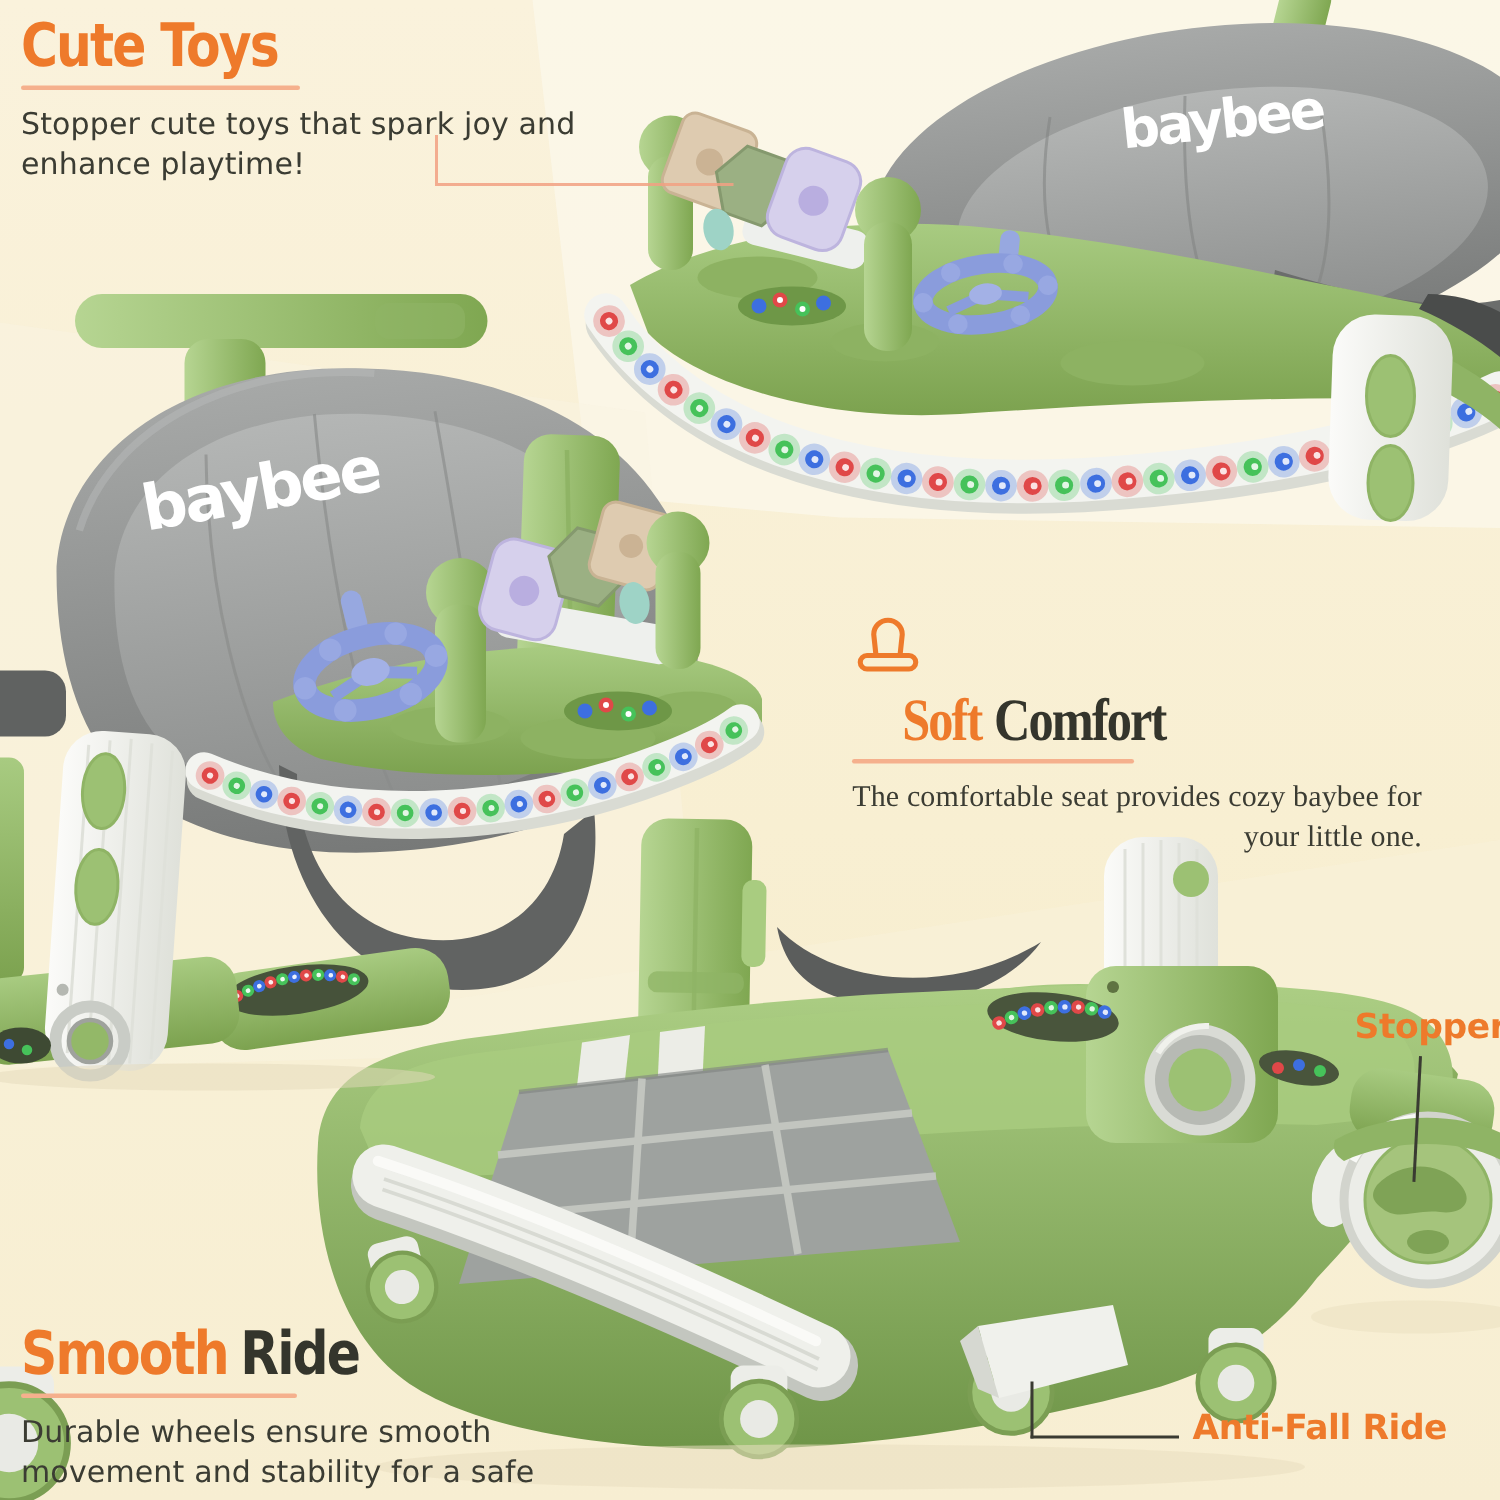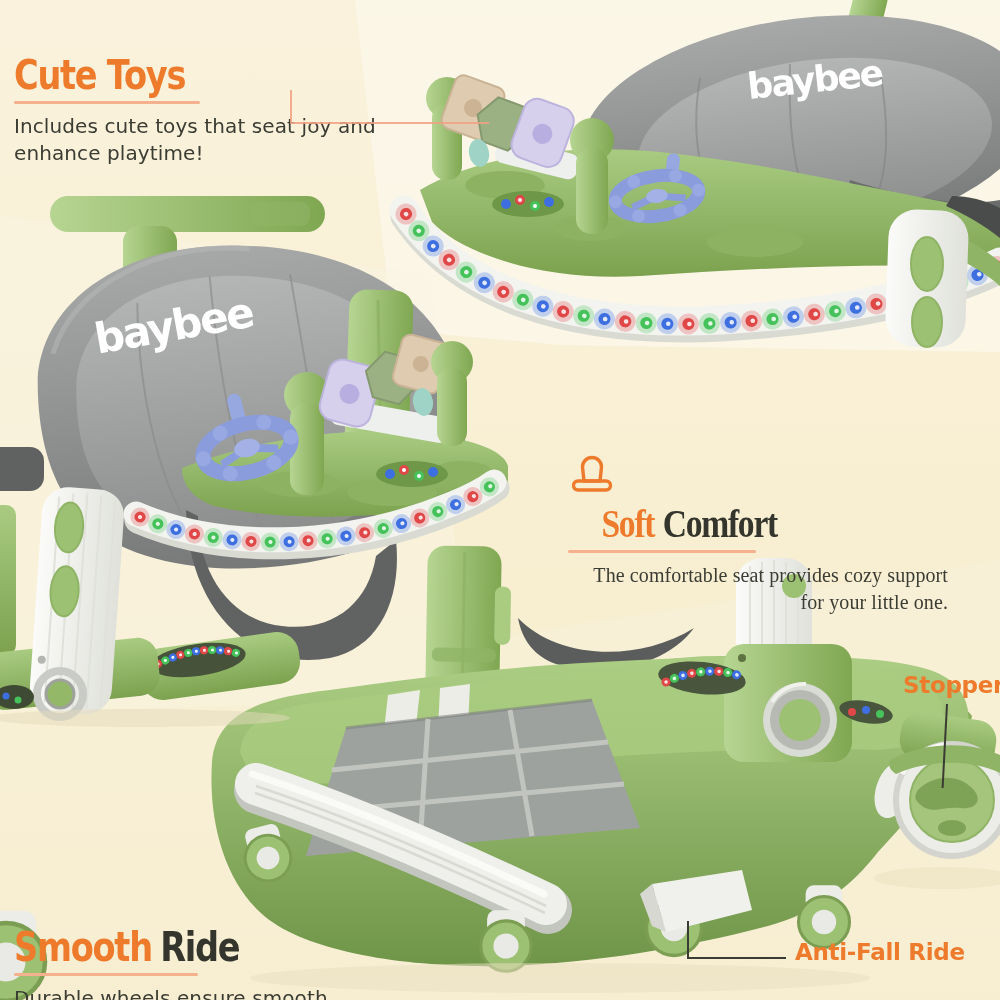--- a/index.html
+++ b/index.html
@@ -2,21 +2,21 @@
 <html><head>
 <meta charset="utf-8">
 <style>
   html,body{margin:0;padding:0;background:#ddd;}
   .stage{
     position:relative;width:1000px;height:1000px;overflow:hidden;
     background:linear-gradient(180deg,#FAF2DC 0%,#F8EFD2 55%,#F6ECCB 100%);
     font-family:"DejaVu Sans","Liberation Sans",sans-serif;
   }
   svg.art{position:absolute;left:0;top:0;}
-  .feature{position:absolute;margin-top:44px;}
+  .feature{position:absolute;}
   .f-title{
     font-weight:bold;font-size:40px;letter-spacing:-1.5px;color:#34352C;
     transform:scaleX(.84);transform-origin:left center;white-space:nowrap;line-height:1.05;
   }
   .accent{color:#EE7A2B;}
   .gap{display:inline-block;width:10px;}
   .rule{height:3px;border-radius:2px;background:#F5B08D;margin-top:5px;}
   .f-desc{font-size:20px;color:#3B3C33;line-height:1.34;margin-top:9px;letter-spacing:.1px;}
   .right-col{display:flex;flex-direction:column;align-items:flex-start;text-align:right;font-family:Liberation Serif, serif;}
   .right-col .f-title{transform-origin:right center;}
@@ -419,36 +419,36 @@
         <ellipse cx="927" cy="322" rx="15" ry="25" fill="#9CC173" stroke="#8FB465" stroke-width="2"></ellipse>
       </g>
     </g>
   </svg>
 
   <div class="feature" style="left:14px;top:10px;">
     <div class="f-title">
       <span class="accent">Cute Toys</span>
     </div>
     <div class="rule" style="width:186px;"></div>
-    <div class="f-desc" style="width:400px;">Includes cute toys that seat joy and enhance playtime!</div>
+    <div class="f-desc" style="width:400px;">Stopper cute toys that spark joy and enhance playtime!</div>
   </div>
   <div class="leader-cute"></div>
 
   <div class="feature right-col" style="right:12px;top:408px;width:420px;">
     <svg class="seat-icon" width="48" height="48" viewBox="0 0 48 48">
       <g fill="none" stroke="#EE7A2B" stroke-width="3.4" stroke-linejoin="round">
         <path d="M16 29 L14.5 15 a9.5 9.5 0 0 1 9.5 -9.5 a9.5 9.5 0 0 1 9.5 9.5 L32 29 Z"></path>
         <path d="M10 29 h28 a4.5 4.5 0 0 1 4.5 4.5 a4.5 4.5 0 0 1 -4.5 4.5 h-28 a4.5 4.5 0 0 1 -4.5 -4.5 a4.5 4.5 0 0 1 4.5 -4.5 z"></path>
       </g>
     </svg>
     <div class="f-title">
       <span class="accent">Soft</span><span class="gap"></span><span>Comfort</span>
     </div>
     <div class="rule" style="width:188px;"></div>
-    <div class="f-desc" style="width:380px;">The comfortable seat provides cozy support for your little one.</div>
+    <div class="f-desc" style="width:380px;">The comfortable seat provides cozy baybee for your little one.</div>
   </div>
 
   <div class="feature" style="left:14px;top:882px;">
     <div class="f-title">
       <span class="accent">Smooth</span><span class="gap"></span><span>Ride</span>
     </div>
     <div class="rule" style="width:184px;"></div>
     <div class="f-desc" style="width:400px;">Durable wheels ensure smooth movement and stability for a safe experience.</div>
   </div>
 

